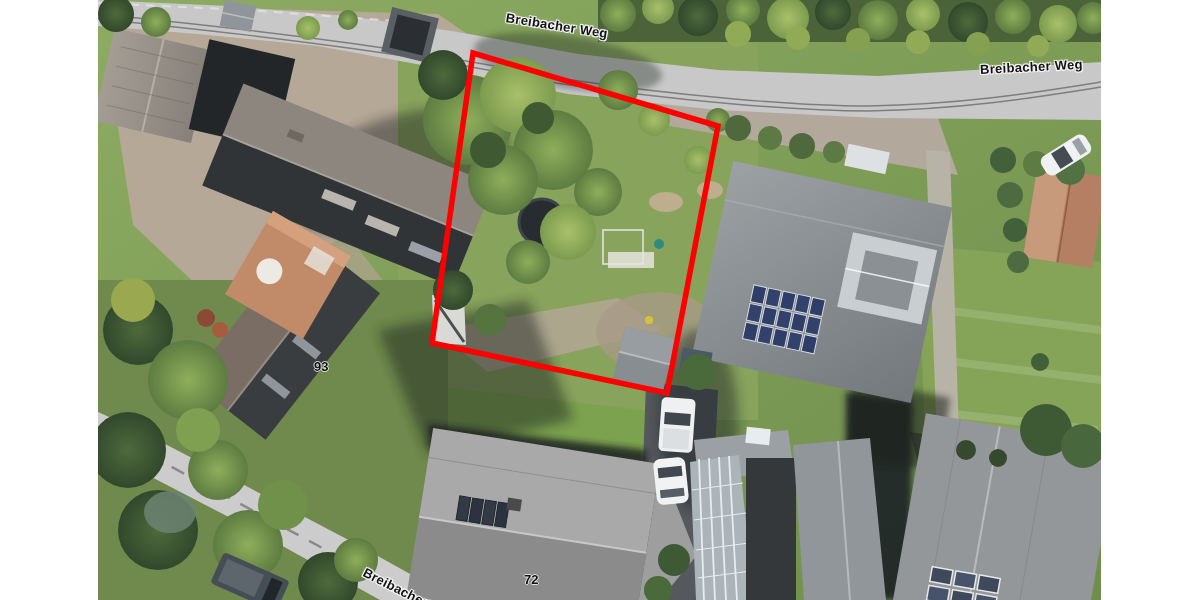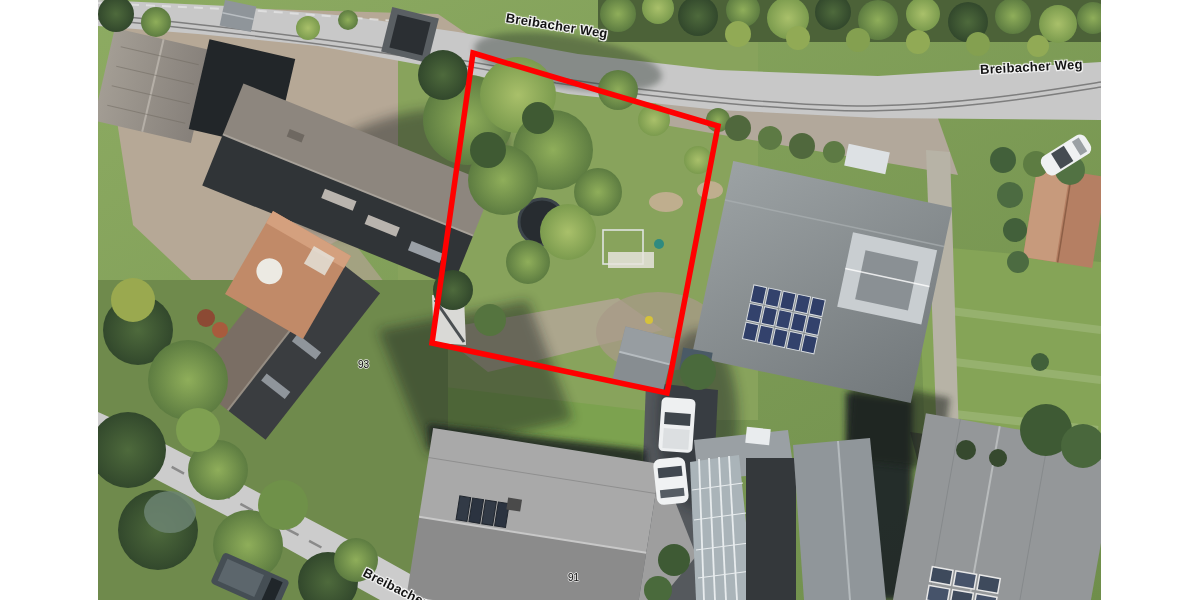--- a/index.html
+++ b/index.html
@@ -6,23 +6,22 @@
     font-family:"Liberation Sans", sans-serif;}
   .stage{position:relative;width:1200px;height:600px;background:#ffffff;}
   .map{position:absolute;left:98px;top:0;width:1003px;height:600px;overflow:hidden;background:#97a67d;}
   .map svg{position:absolute;left:0;top:0;}
   .street-label{
     position:absolute;font-size:13px;font-weight:bold;color:#141414;letter-spacing:.3px;
     white-space:nowrap;transform-origin:left center;
     text-shadow:-1px -1px 0 #f4f4f4, 1px -1px 0 #f4f4f4, -1px 1px 0 #f4f4f4, 1px 1px 0 #f4f4f4, 0 0 3px #ffffff;
   }
   .house-num{
-    position:absolute;font-size:10px;font-weight:normal;color:#0f0f0f;white-space:nowrap;
+    position:absolute;font-size:13px;font-weight:bold;color:#0f0f0f;white-space:nowrap;
     text-shadow:-1px 0 0 rgba(240,240,240,.8), 1px 0 0 rgba(240,240,240,.8), 0 -1px 0 rgba(240,240,240,.8), 0 1px 0 rgba(240,240,240,.8);
-    margin-left:44px;
   }
 </style>
 </head>
 <body>
 
 <div class="stage">
   <div class="map">
 
     <svg width="1003" height="600" viewBox="0 0 1003 600">
       <defs>
@@ -377,16 +376,16 @@
     </svg>
 
     <div class="street-label" style="left:408px;top:10px;transform:rotate(9deg);">Breibacher Weg</div>
 
     <div class="street-label" style="left:882px;top:62px;transform:rotate(-3deg);">Breibacher Weg</div>
 
     <div class="street-label" style="left:266px;top:564px;transform:rotate(27deg);">Breibacher Weg</div>
 
     <div class="house-num" style="left:216px;top:359px;">93</div>
 
-    <div class="house-num" style="left:426px;top:572px;">91</div>
+    <div class="house-num" style="left:426px;top:572px;">72</div>
 
   </div>
 </div>
 
 </body></html>

